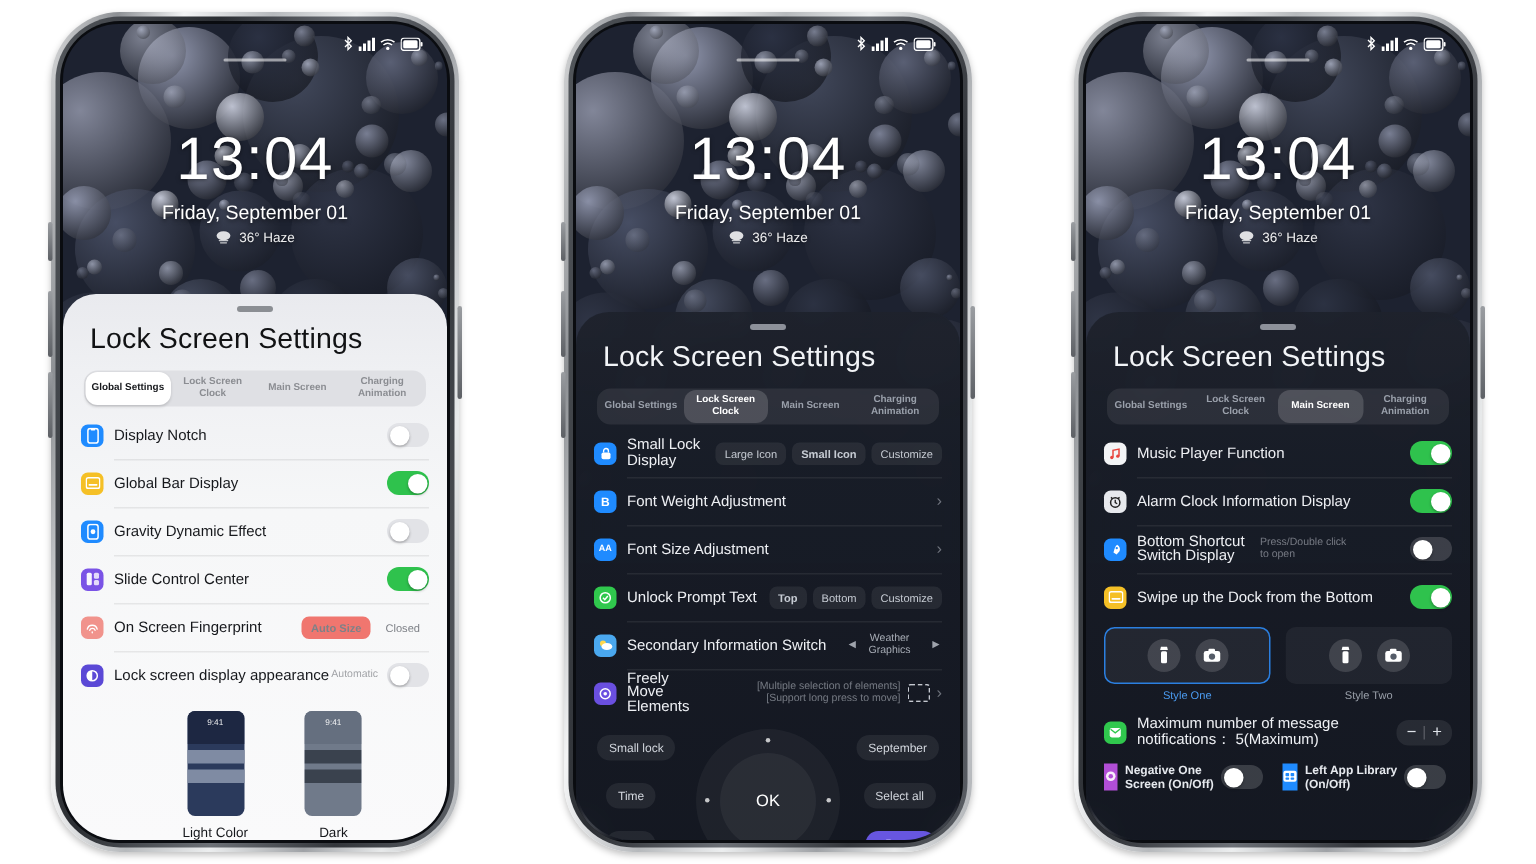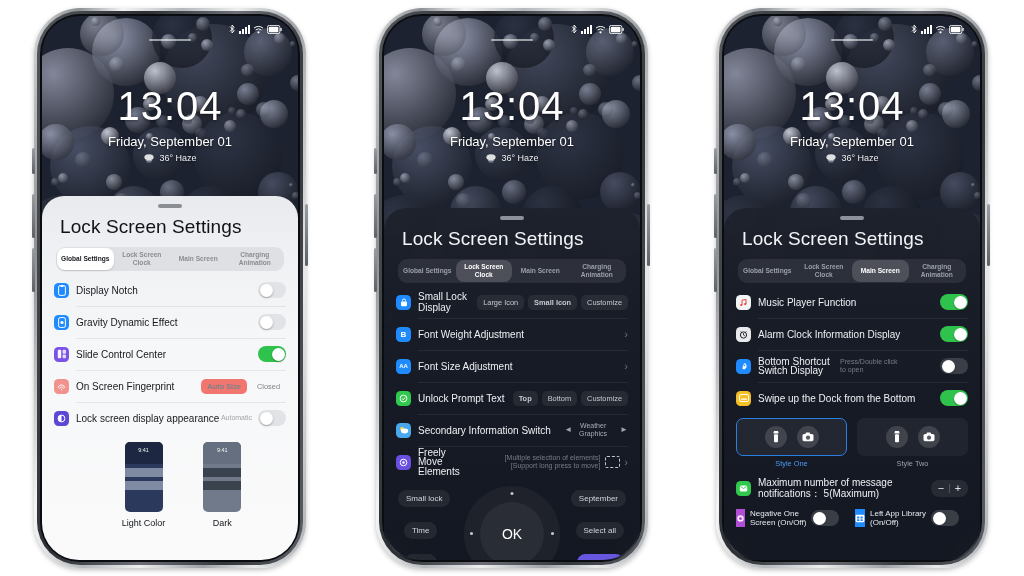--- a/index.html
+++ b/index.html
@@ -117,39 +117,39 @@
   .app-item{text-align:center;}
   .app-thumb{width:38px;height:70px;border-radius:5px;overflow:hidden;position:relative;margin:0 auto;}
   .app-thumb .t{position:absolute;top:5px;left:0;right:0;text-align:center;font-size:5.5px;color:#fff;opacity:.92;}
   .app-thumb .bar{position:absolute;left:0;right:0;height:9px;}
   .app-name{font-size:9px;margin-top:6px;color:#16181c;}
 
   
   .dialzone{position:relative;height:108px;margin-top:4px;}
   .dial-ring{position:absolute;left:50%;top:4px;transform:translateX(-50%);width:96px;height:96px;border-radius:50%;background:rgba(255,255,255,.045);}
   .dial-ring2{position:absolute;left:50%;top:20px;transform:translateX(-50%);width:64px;height:64px;border-radius:50%;background:rgba(255,255,255,.05);}
-  .dial-ok{position:absolute;left:50%;top:32px;transform:translateX(-50%);width:40px;height:40px;border-radius:50%;display:flex;align-items:center;justify-content:center;color:#fff;font-size:14px;font-weight:500;}
+  .dial-ok{position:absolute;left:50%;top:32px;transform:translateX(-50%);width:40px;height:40px;border-radius:50%;display:flex;align-items:center;justify-content:center;color:#fff;font-size:11px;font-weight:500;}
   .dot{position:absolute;width:3px;height:3px;border-radius:50%;background:rgba(255,255,255,.75);}
   .dkey{position:absolute;font-size:8px;color:#d2d6dd;background:rgba(255,255,255,.07);border-radius:9px;padding:4px 8px;white-space:nowrap;}
   .dkey.primary{background:#6756e0;color:#fff;}
 
   
   .stylerow{display:flex;gap:10px;padding:4px 12px 0;}
   .stylebox{flex:1;border-radius:7px;padding:7px 0;display:flex;justify-content:center;gap:10px;background:rgba(255,255,255,.05);border:1.3px solid transparent;}
   .stylebox.sel{border-color:#2b7fe0;background:rgba(255,255,255,.06);}
   .circ{width:22px;height:22px;border-radius:50%;background:rgba(255,255,255,.14);display:flex;align-items:center;justify-content:center;}
   .stylelabels{display:flex;gap:10px;padding:3px 12px 0;}
   .stylelabel{flex:1;text-align:center;font-size:7.4px;color:#9aa0aa;}
   .stylelabel.sel{color:#4b9bf0;}
 
   .stepper{display:flex;align-items:center;background:rgba(255,255,255,.08);border-radius:8px;height:17px;padding:0 2px;flex:0 0 auto;}
   .stepper span{width:16px;text-align:center;color:#dfe3e9;font-size:11px;line-height:17px;}
   .stepper .div{width:1px;height:9px;background:rgba(255,255,255,.2);}
 
-  .halfrow{display:flex;align-items:center;padding:0 12px;min-height:28px;gap:6px;position:relative;}
+  .halfrow{display:flex;align-items:center;padding:0 12px;min-height:28px;gap:6px;position:relative;font-weight:bold;}
   .halfcell{flex:1;display:flex;align-items:center;gap:5px;}
   .halfcell .ico{margin-right:0;}
   .halfcell .lbl2{font-size:8px;line-height:9px;color:#e6e9ee;flex:1;}
 
   .sqbox{width:13px;height:10px;border:1.1px dashed #c4c8d0;border-radius:2px;}
 </style>
 </head>
 <body>
 
 <div class="stage">
@@ -287,20 +287,32 @@
                     <rect x="0.6" y="0.6" width="6.8" height="9.8" rx="1.6" stroke="#fff" stroke-width="1" fill="none"></rect>
                     <rect x="2.4" y="0.6" width="3.2" height="1.4" rx="0.7" fill="#fff"></rect>
                   </svg>
               </div>
               <div class="lbl">Display Notch</div>
               <div class="sw off">
                   <div class="knob"></div>
                 </div>
             </div>
 
+            <div class="row">
+              <div class="ico" style="background:#f5c026">
+                <svg width="10" height="8" viewBox="0 0 10 8">
+                    <rect x="0.5" y="0.5" width="9" height="7" rx="1.4" stroke="#fff" stroke-width="1" fill="none"></rect>
+                    <rect x="2" y="4.6" width="6" height="1.2" rx="0.6" fill="#fff"></rect>
+                  </svg>
+              </div>
+              <div class="lbl">Global Bar Display</div>
+              <div class="sw on">
+                  <div class="knob"></div>
+                </div>
+            </div>
 
             <div class="row">
               <div class="ico" style="background:#1f8bff">
                 <svg width="8" height="11" viewBox="0 0 8 11">
                     <rect x="0.6" y="0.6" width="6.8" height="9.8" rx="1.6" stroke="#fff" stroke-width="1" fill="none"></rect>
                     <circle cx="4" cy="5.5" r="1.6" fill="#fff"></circle>
                   </svg>
               </div>
               <div class="lbl">Gravity Dynamic Effect</div>
               <div class="sw off">

